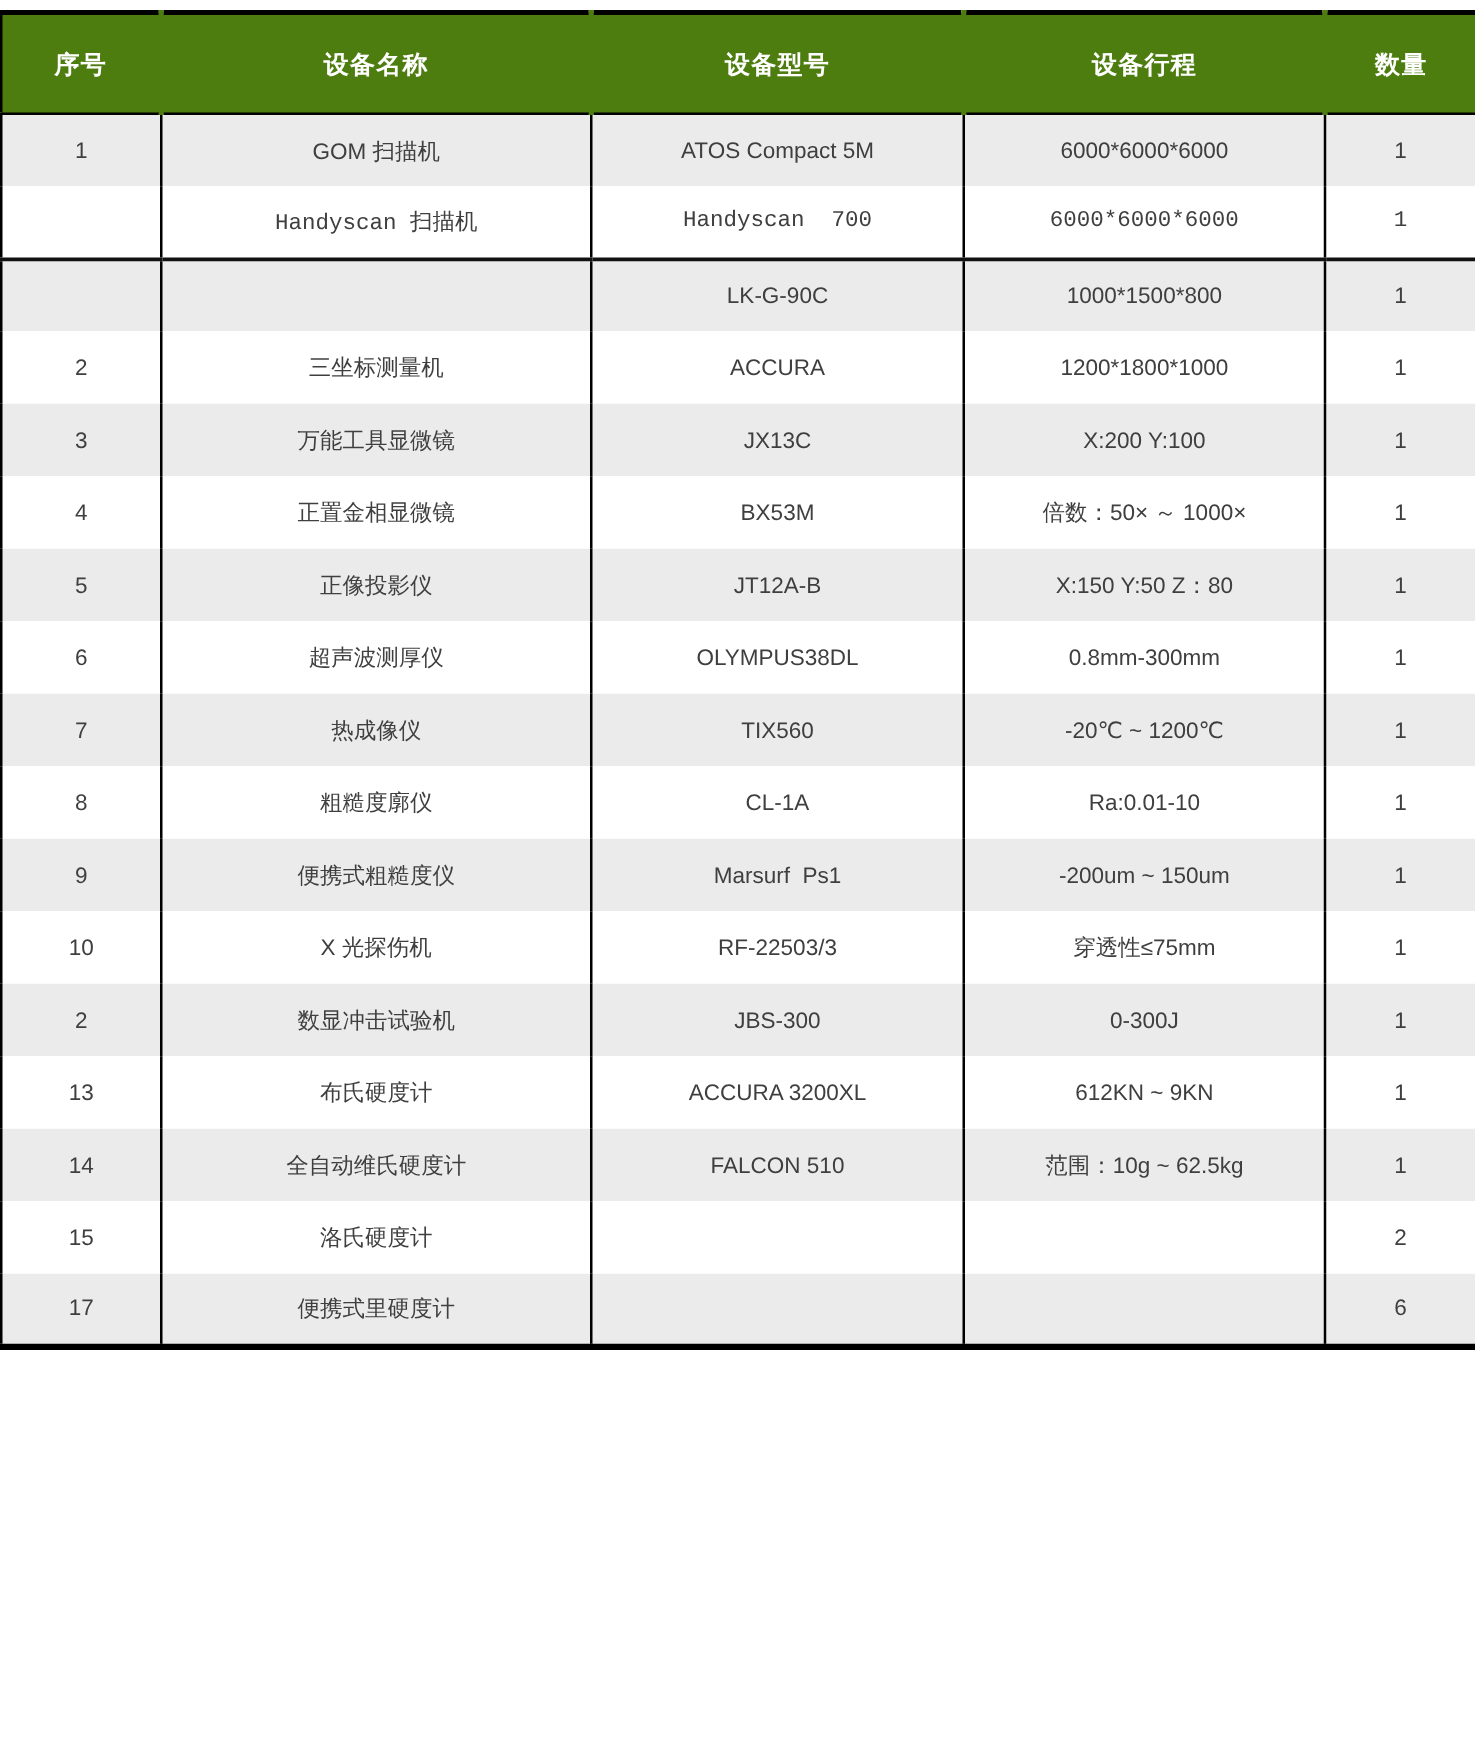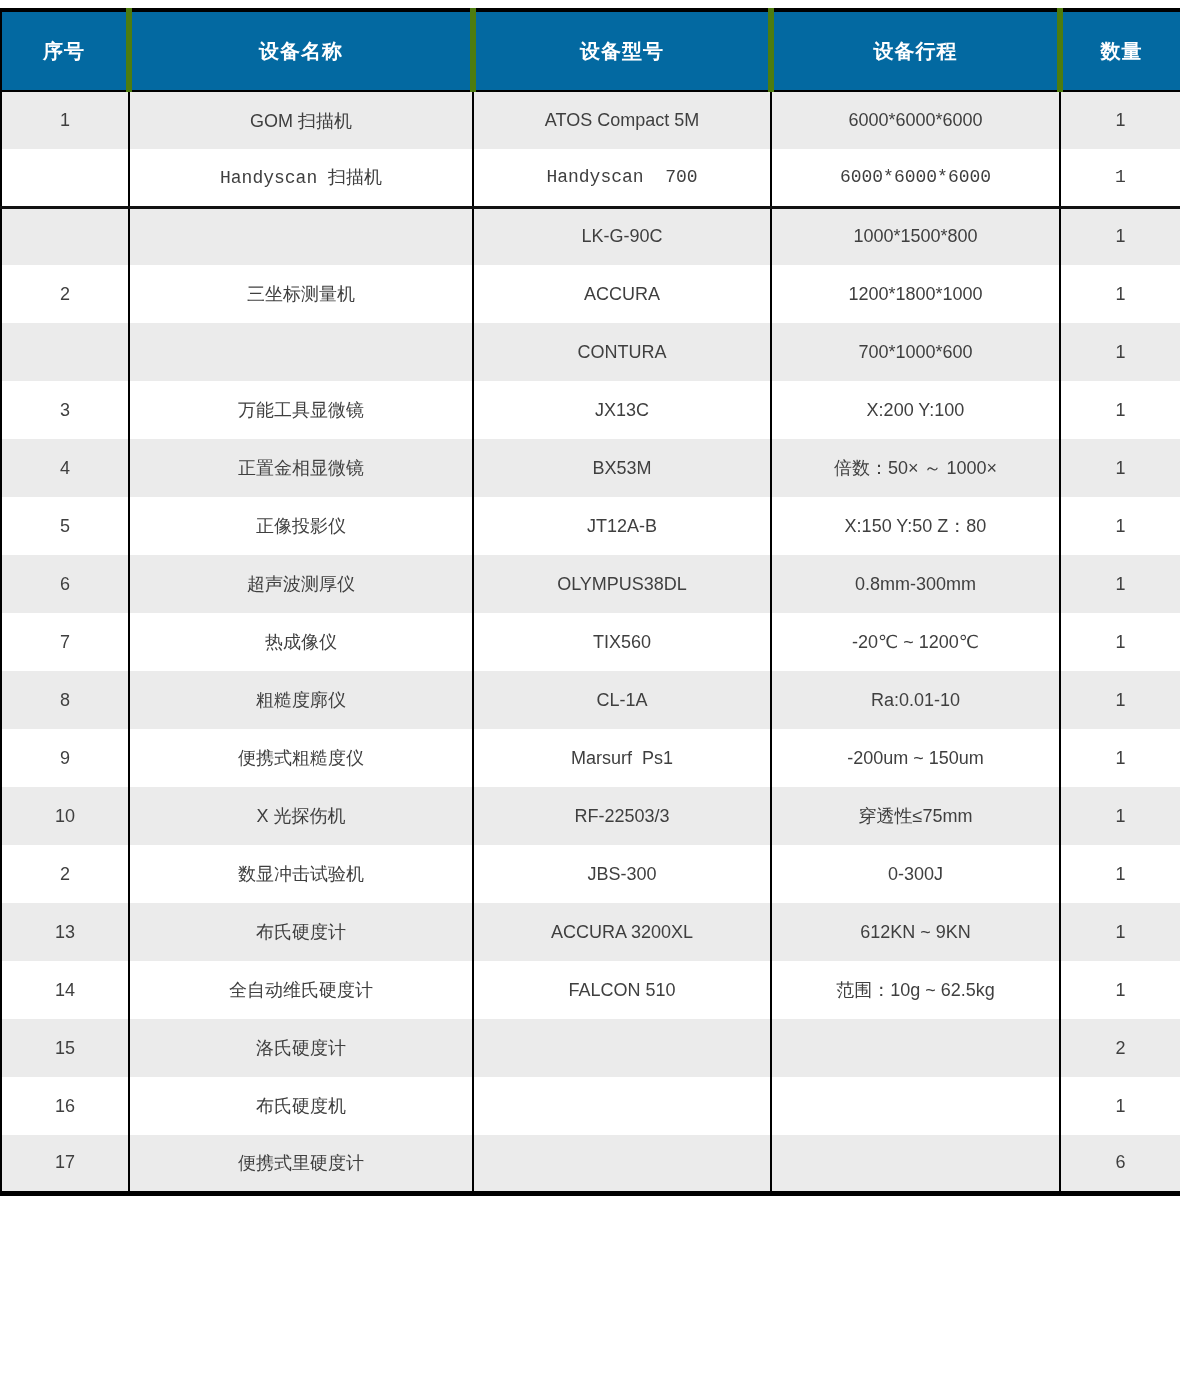--- a/index.html
+++ b/index.html
@@ -24,31 +24,31 @@
     border-bottom: 5px solid #000000;
     border-left: 2px solid #000000;
     border-right: 2px solid #000000;
   }
   col:nth-child(1) { width: 128px; }
   col:nth-child(2) { width: 344px; }
   col:nth-child(3) { width: 298px; }
   col:nth-child(4) { width: 289px; }
   col:nth-child(5) { width: 121px; }
   th {
-    background: #0369a1;
+    background: #4d7c0f;
     color: #ffffff;
     height: 76px;
     font-size: 20px;
     font-weight: bold;
     text-align: center;
     vertical-align: middle;
     border-bottom: 2px solid #000000;
     letter-spacing: 1px;
   }
-  th + th { border-left: 6px solid #4d7c0f; }
+  th + th { border-left: 4px solid #4d7c0f; }
   td {
     height: 58px;
     text-align: center;
     vertical-align: middle;
     font-size: 18px;
     color: #3f3f3f;
     white-space: pre-wrap;
     background: #ffffff;
     padding: 0 6px;
     box-sizing: border-box;
@@ -102,27 +102,20 @@
           <td class="cell-qty">1</td>
         </tr>
         <tr>
           <td class="cell-index">2</td>
           <td class="cell-name">三坐标测量机</td>
           <td class="cell-model">ACCURA</td>
           <td class="cell-range">1200*1800*1000</td>
           <td class="cell-qty">1</td>
         </tr>
         <tr>
-          <td class="cell-index"></td>
-          <td class="cell-name"></td>
-          <td class="cell-model">CONTURA</td>
-          <td class="cell-range">700*1000*600</td>
-          <td class="cell-qty">1</td>
-        </tr>
-        <tr>
           <td class="cell-index">3</td>
           <td class="cell-name">万能工具显微镜</td>
           <td class="cell-model">JX13C</td>
           <td class="cell-range">X:200 Y:100</td>
           <td class="cell-qty">1</td>
         </tr>
         <tr>
           <td class="cell-index">4</td>
           <td class="cell-name">正置金相显微镜</td>
           <td class="cell-model">BX53M</td>
@@ -193,27 +186,20 @@
           <td class="cell-qty">1</td>
         </tr>
         <tr>
           <td class="cell-index">15</td>
           <td class="cell-name">洛氏硬度计</td>
           <td class="cell-model"></td>
           <td class="cell-range"></td>
           <td class="cell-qty">2</td>
         </tr>
         <tr>
-          <td class="cell-index">16</td>
-          <td class="cell-name">布氏硬度机</td>
-          <td class="cell-model"></td>
-          <td class="cell-range"></td>
-          <td class="cell-qty">1</td>
-        </tr>
-        <tr>
           <td class="cell-index">17</td>
           <td class="cell-name">便携式里硬度计</td>
           <td class="cell-model"></td>
           <td class="cell-range"></td>
           <td class="cell-qty">6</td>
         </tr>
       </tbody>
   </table>
 </div>
 

